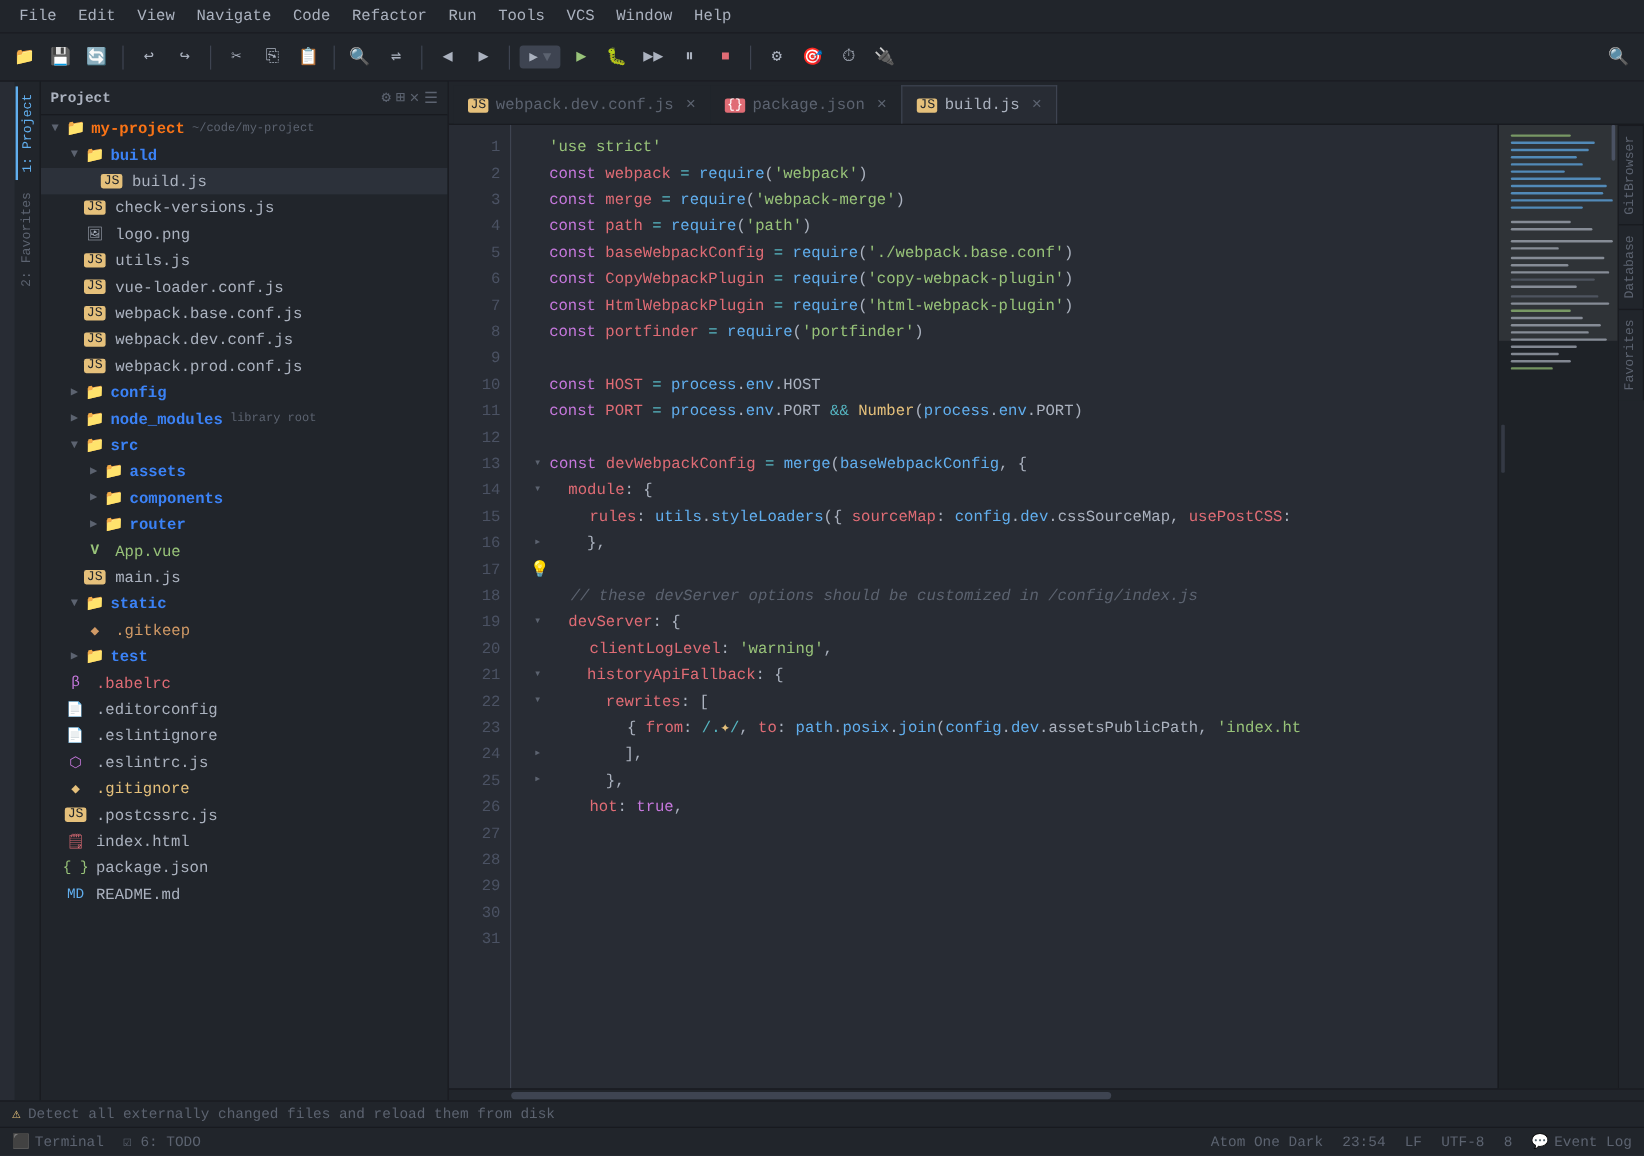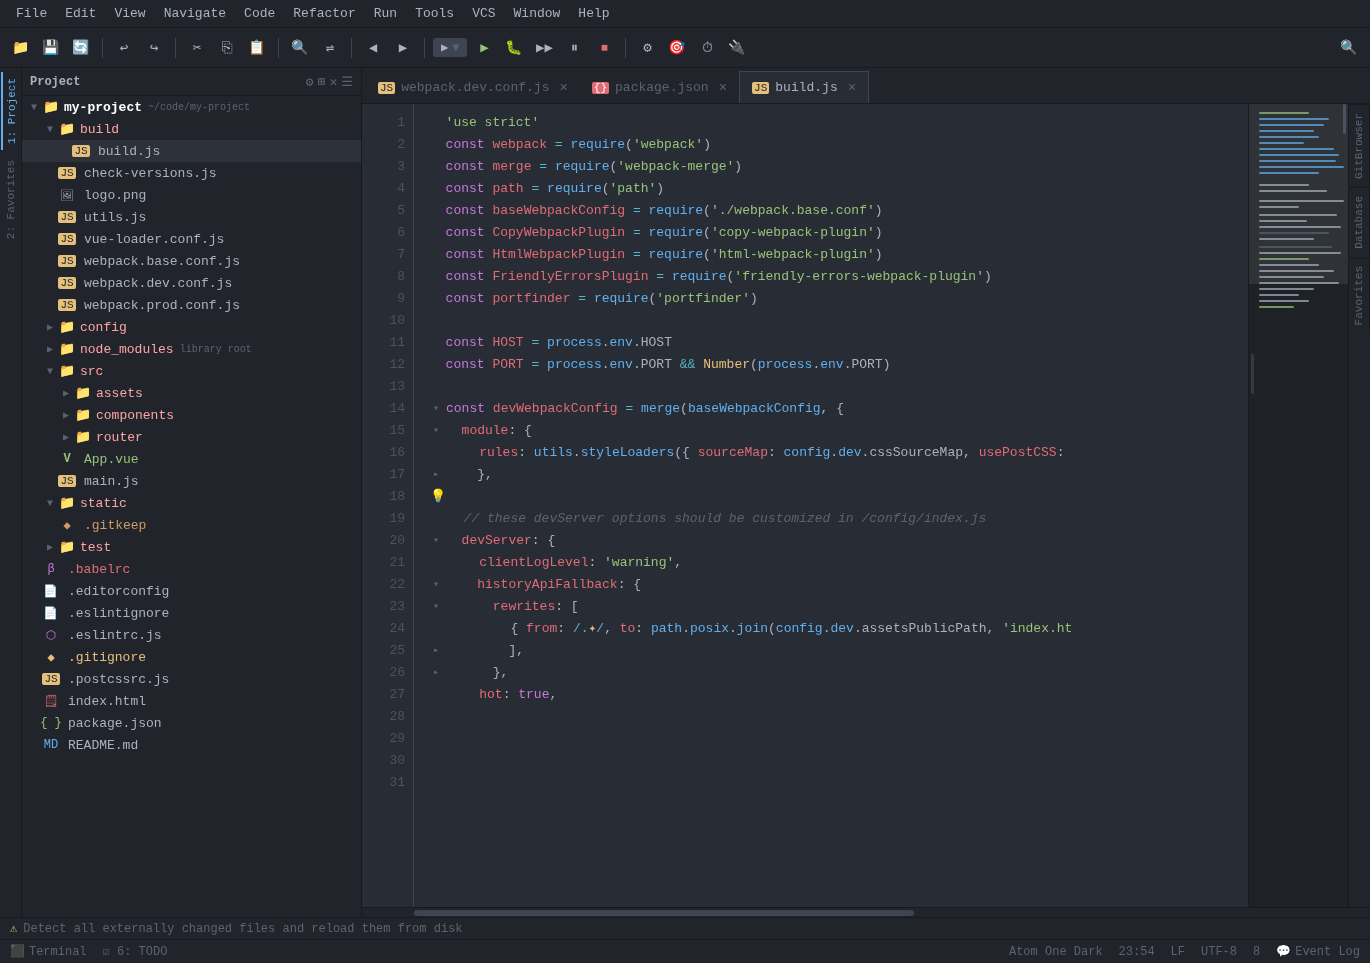--- a/index.html
+++ b/index.html
@@ -60,20 +60,21 @@
       height: 20px;
       background: #3e4451;
       margin: 0 4px;
     }
 
     
     #main-layout {
       display: flex;
       flex: 1;
       overflow: hidden;
+      margin-left: 12px;
     }
 
     
     #file-tree-panel {
       width: 340px;
       background: #21252b;
       display: flex;
       flex-direction: column;
       flex-shrink: 0;
       border-right: 1px solid #181a1f;
@@ -124,21 +125,21 @@
       display: inline-flex;
       align-items: center;
       justify-content: center;
       font-size: 13px;
       margin-right: 4px;
     }
     .tree-label {
       font-size: 13px;
       color: #abb2bf;
     }
-    .tree-label.folder { color: #fca5a5; }
+    .tree-label.folder { color: #3b82f6; font-weight: bold; }
     .tree-label.js-file { color: #abb2bf; }
     .tree-label.vue-file { color: #98c379; }
     .tree-label.babelrc { color: #e06c75; }
     .tree-label.gitignore { color: #e5c07b; }
     .tree-label.special { color: #d19a66; }
     .tree-sublabel {
       font-size: 10px;
       color: #5c6370;
       margin-left: 6px;
     }
@@ -397,21 +398,21 @@
         <span style="color:#5c6370;cursor:pointer;font-size:13px;">✕</span>
         <span style="color:#5c6370;cursor:pointer;font-size:13px;">☰</span>
       </div>
     </div>
 
     <div id="file-tree-scroll">
 
       <div class="tree-item" style="padding-left:4px;">
         <span class="tree-arrow">▼</span>
         <span class="tree-icon" style="color:#e5c07b;">📁</span>
-        <span class="tree-label" style="color:#ffffff;font-weight:bold;">my-project</span>
+        <span class="tree-label" style="color:#f97316;font-weight:bold;">my-project</span>
         <span class="tree-sublabel">~/code/my-project</span>
       </div>
 
       <div class="tree-item" style="padding-left:20px;">
         <span class="tree-arrow">▼</span>
         <span class="tree-icon" style="color:#e5c07b;">📁</span>
         <span class="tree-label folder">build</span>
       </div>
 
       <div class="tree-item active-file" style="padding-left:36px;background:#2c313a;">
@@ -648,23 +649,20 @@
         </div>
 
         <div class="code-line">
           <span class="s-plain">&nbsp;&nbsp;<span class="s-keyword">const</span> <span class="s-var">CopyWebpackPlugin</span> <span class="s-op">=</span> <span class="s-func">require</span><span class="s-brace">(</span><span class="s-string">'copy-webpack-plugin'</span><span class="s-brace">)</span></span>
         </div>
 
         <div class="code-line">
           <span class="s-plain">&nbsp;&nbsp;<span class="s-keyword">const</span> <span class="s-var">HtmlWebpackPlugin</span> <span class="s-op">=</span> <span class="s-func">require</span><span class="s-brace">(</span><span class="s-string">'html-webpack-plugin'</span><span class="s-brace">)</span></span>
         </div>
 
-        <div class="code-line">
-          <span class="s-plain">&nbsp;&nbsp;<span class="s-keyword">const</span> <span class="s-var">FriendlyErrorsPlugin</span> <span class="s-op">=</span> <span class="s-func">require</span><span class="s-brace">(</span><span class="s-string">'friendly-errors-webpack-plugin'</span><span class="s-brace">)</span></span>
-        </div>
 
         <div class="code-line">
           <span class="s-plain">&nbsp;&nbsp;<span class="s-keyword">const</span> <span class="s-var">portfinder</span> <span class="s-op">=</span> <span class="s-func">require</span><span class="s-brace">(</span><span class="s-string">'portfinder'</span><span class="s-brace">)</span></span>
         </div>
 
         <div class="code-line">
             <span>&nbsp;</span>
           </div>
 
         <div class="code-line">

